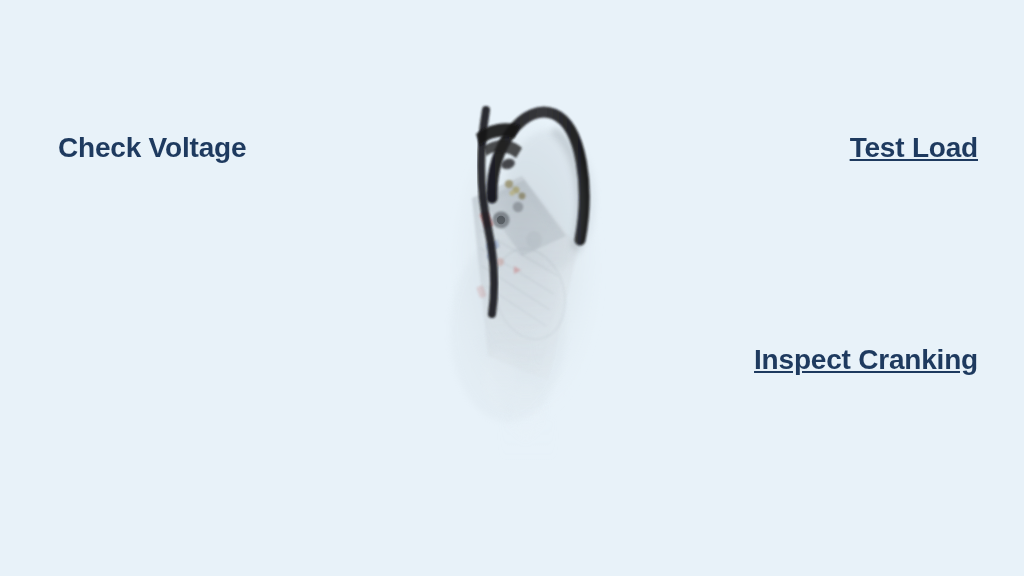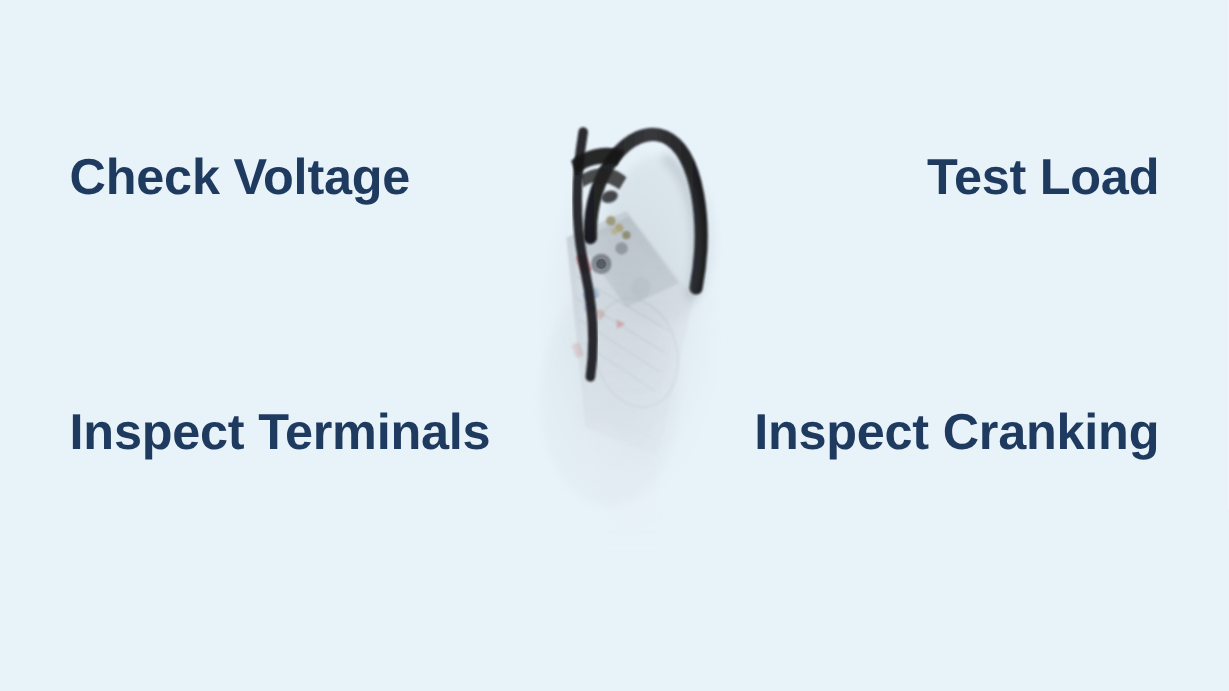--- a/index.html
+++ b/index.html
@@ -20,28 +20,28 @@
     height: 576px;
     background: #e8f2f9;
     overflow: hidden;
   }
 
   
   .label {
     position: absolute;
     font-family: "Liberation Sans", sans-serif;
     font-weight: bold;
-    font-size: 42px;
+    font-size: 28px;
     line-height: 40px;
     letter-spacing: -0.2px;
     color: #1e3a5f;
     white-space: nowrap;
   }
   .label.left  { left: 58px;  text-align: left; }
-  .label.right { right: 58px; text-align: left; }
+  .label.right { right: 46px; text-align: left; text-decoration: underline; }
 
   .row-top    { top: 128px; }
   .row-bottom { top: 340px; }
 
   
   #photo {
     position: absolute;
     left: 430px;
     top: 80px;
     width: 200px;
@@ -173,17 +173,16 @@
         <path d="M46 260 C 70 300, 70 340, 96 366 L 118 330 C 106 296, 102 272, 104 248 Z" fill="#cfd8de" opacity="0.3" filter="url(#softenMore)"></path>
         <rect x="70" y="338" width="56" height="42" fill="#dde6ec" opacity="0.28" filter="url(#softenMore)"></rect>
       </g>
     </svg>
   </div>
 
   <div class="label left row-top">Check Voltage</div>
 
   <div class="label right row-top">Test Load</div>
 
-  <div class="label left row-bottom">Inspect Terminals</div>
 
   <div class="label right row-bottom">Inspect Cranking</div>
 
 </div>
 
 </body></html>

